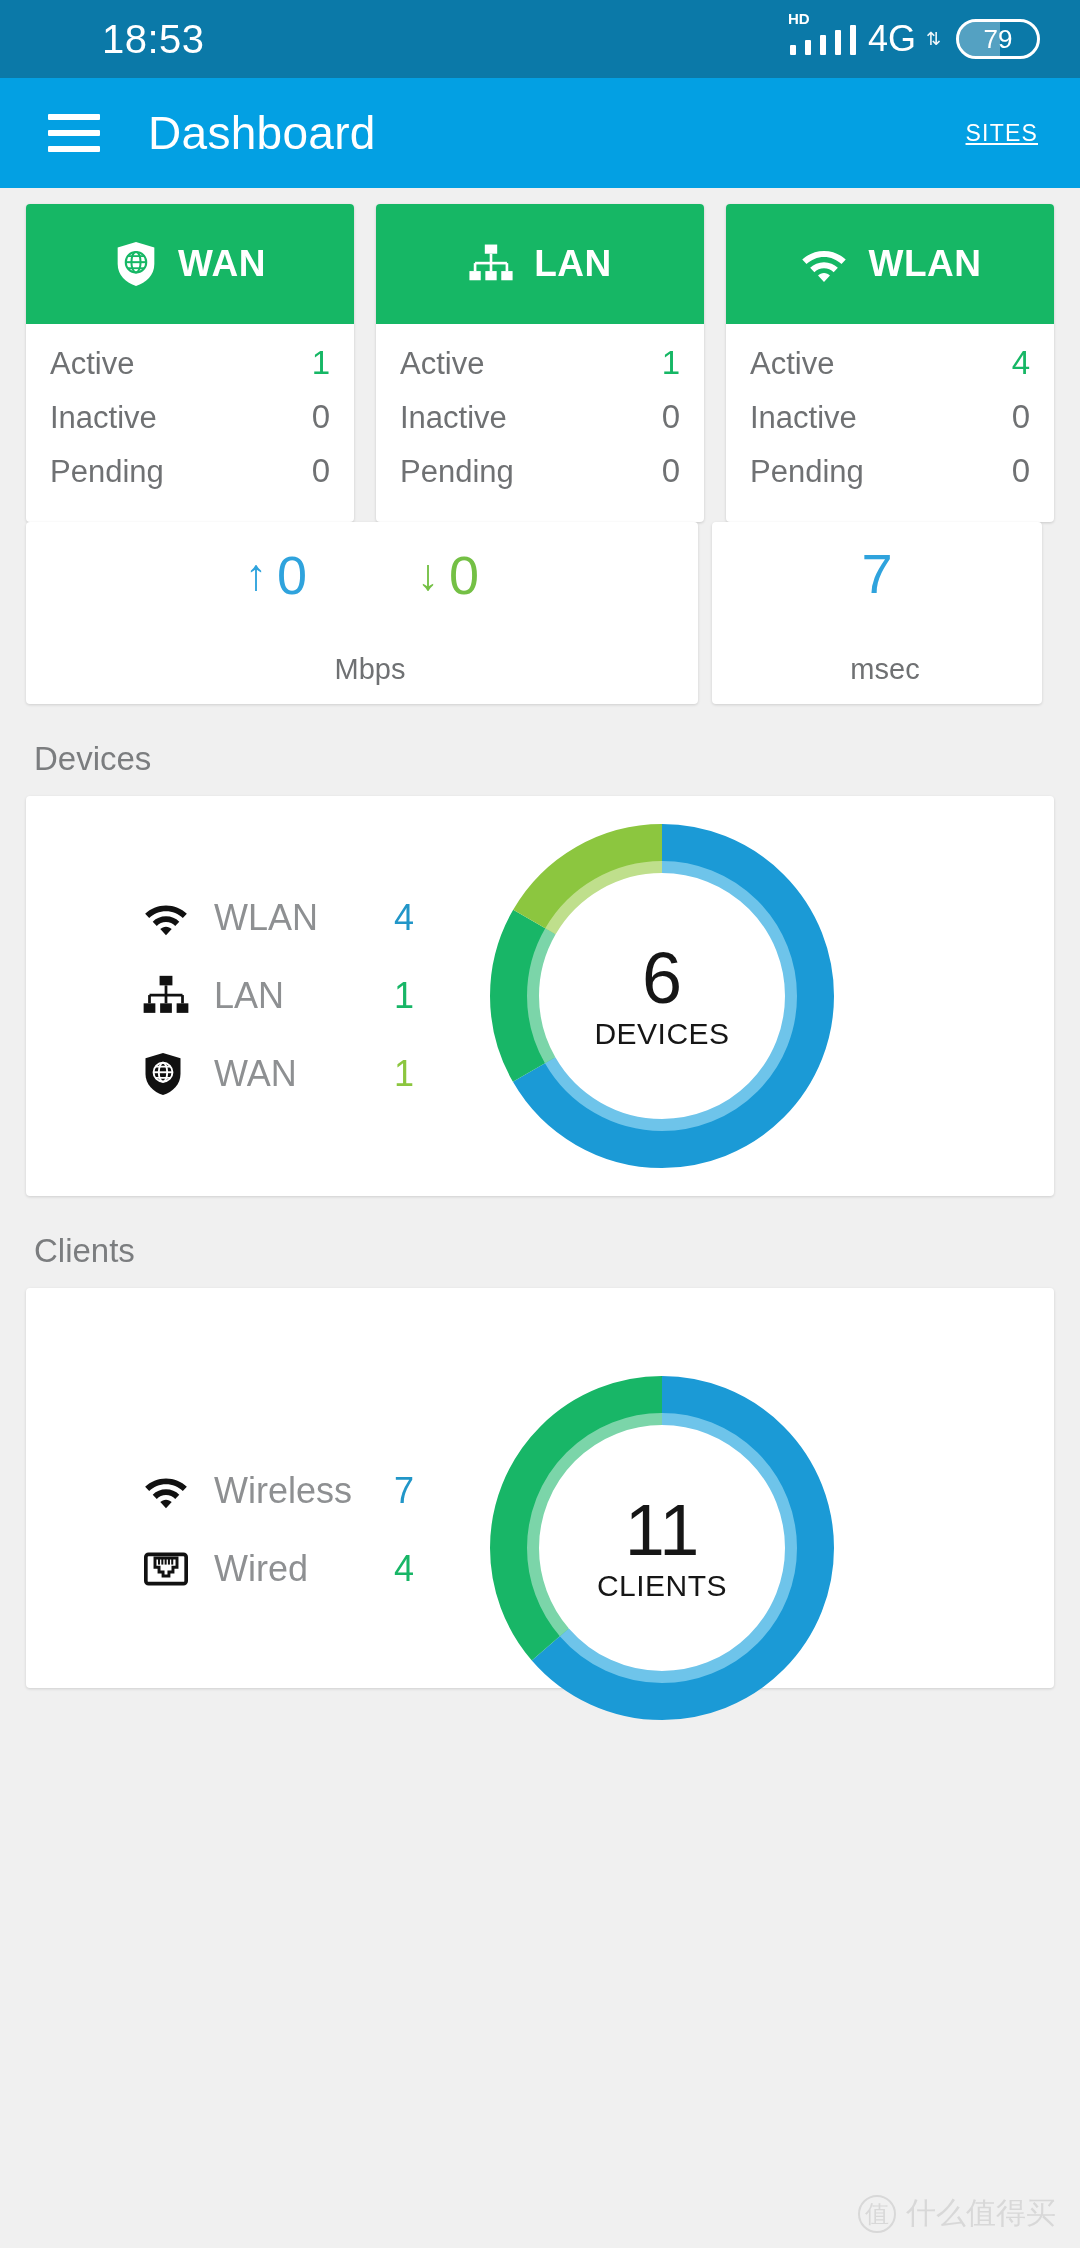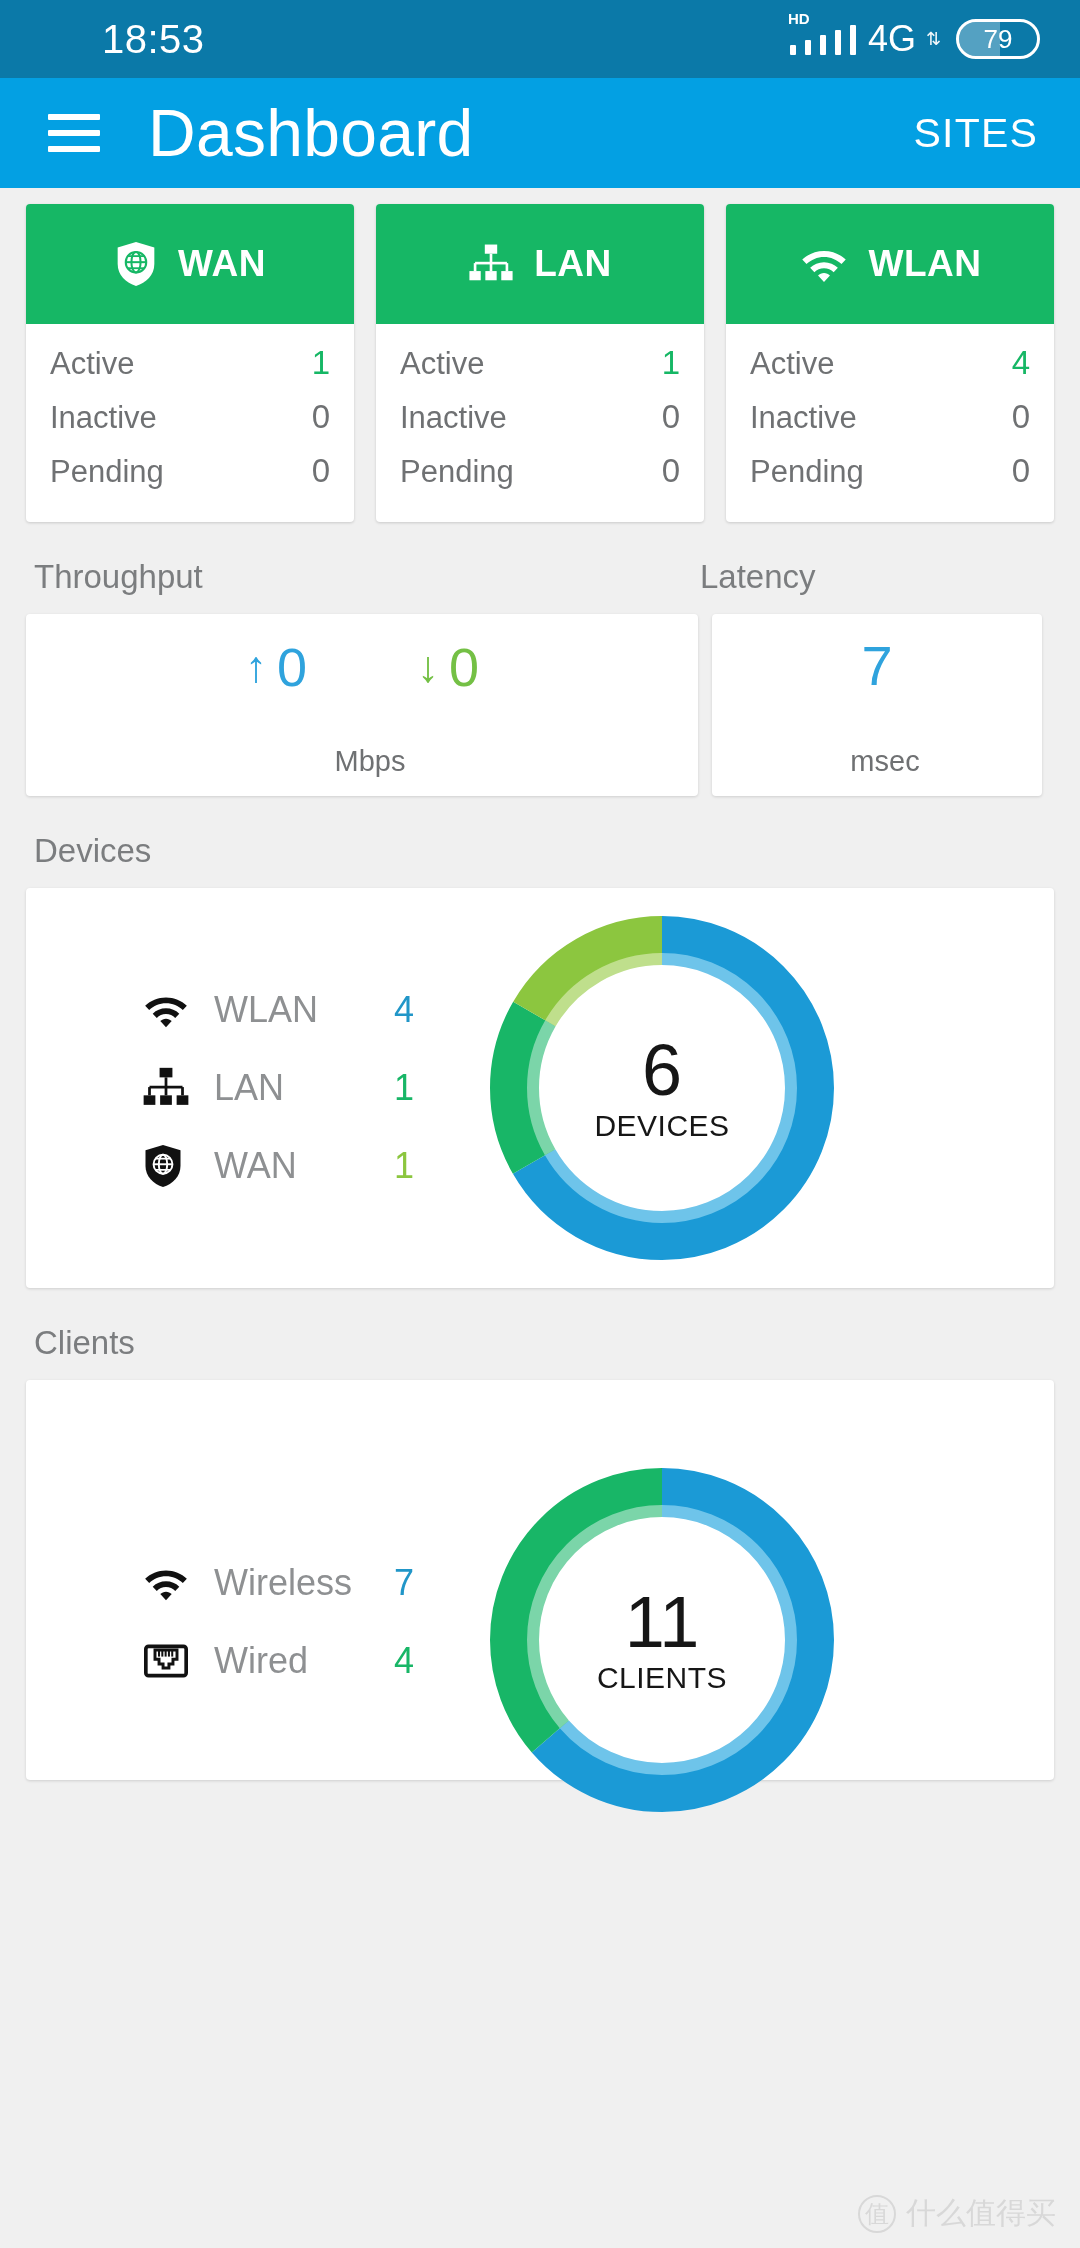--- a/index.html
+++ b/index.html
@@ -34,22 +34,22 @@
   .battery-fill { position:absolute; left:0; top:0; bottom:0; width:53%; background:rgba(255,255,255,.30); }
   .battery-txt { position:relative; font-size:26px; font-weight:400; }
 
   
   .appbar {
     height:110px; background:#03a0e3; display:flex; align-items:center;
     padding:0 42px 0 48px; color:#ffffff;
   }
   .hamburger { width:52px; display:flex; flex-direction:column; gap:10px; cursor:pointer; }
   .hamburger span { display:block; height:6px; background:#ffffff; border-radius:1px; }
-  .appbar-title { font-size:66px; font-weight:400; margin-left:48px; letter-spacing:0.3px; }
-  .appbar-action { margin-left:auto; font-size:41px; letter-spacing:1.2px; cursor:pointer; }
+  .appbar-title { font-size:46px; font-weight:400; margin-left:48px; letter-spacing:0.3px; }
+  .appbar-action { margin-left:auto; font-size:23px; letter-spacing:1.2px; cursor:pointer;text-decoration:underline; }
 
   
   .content { padding:0; }
 
   
   .cards-row { display:flex; gap:22px; padding:16px 26px 0 26px; }
   .stat-card {
     flex:1; background:#ffffff; border-radius:4px;
     box-shadow:0 1px 3px rgba(0,0,0,.16); overflow:hidden;
   }
@@ -248,24 +248,20 @@
             <span class="val">0</span>
           </div>
           <div class="stat-row">
             <span>Pending</span>
             <span class="val">0</span>
           </div>
         </div>
       </div>
     </div>
 
-    <div style="display:flex;">
-      <div class="section-label" style="width:700px;">Throughput</div>
-      <div class="section-label" style="padding-left:0;">Latency</div>
-    </div>
 
     <div class="tp-row">
       <div class="tp-card tp-main">
         <div class="tp-values">
           <div class="tp-item">
             <span class="tp-arrow up">↑</span>
             <span class="tp-num up">0</span>
           </div>
           <div class="tp-item">
             <span class="tp-arrow down">↓</span>

